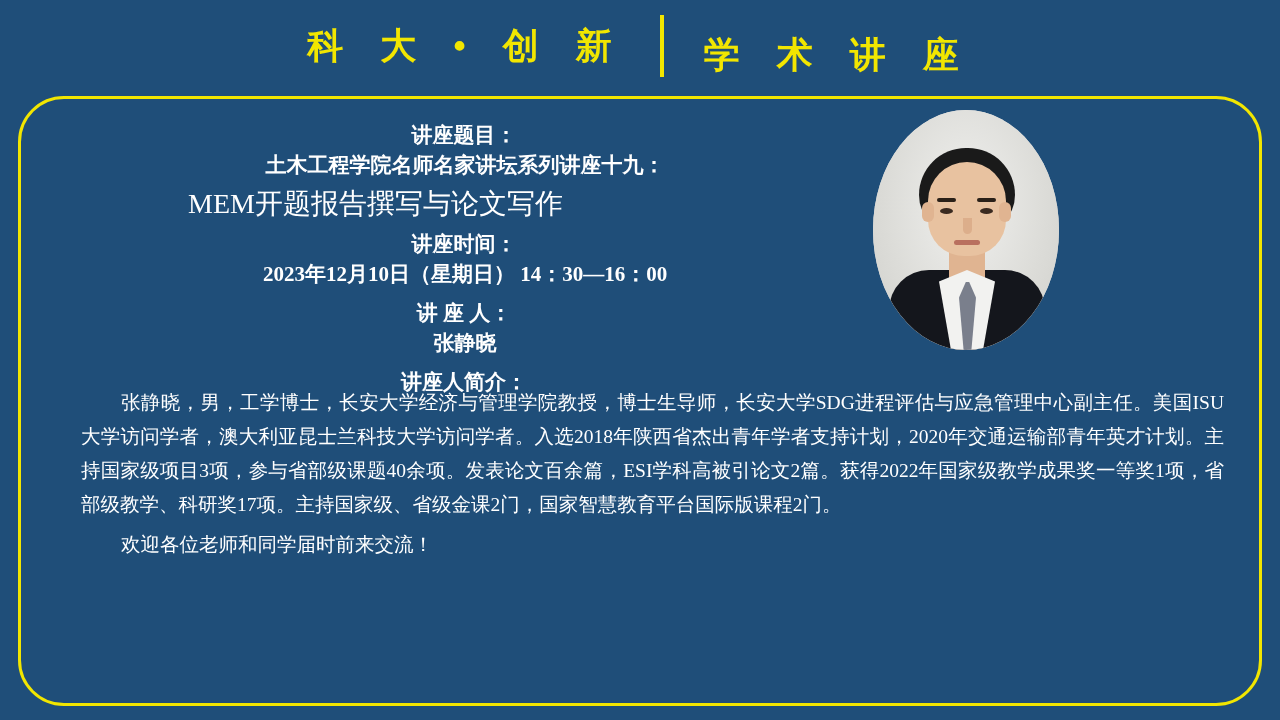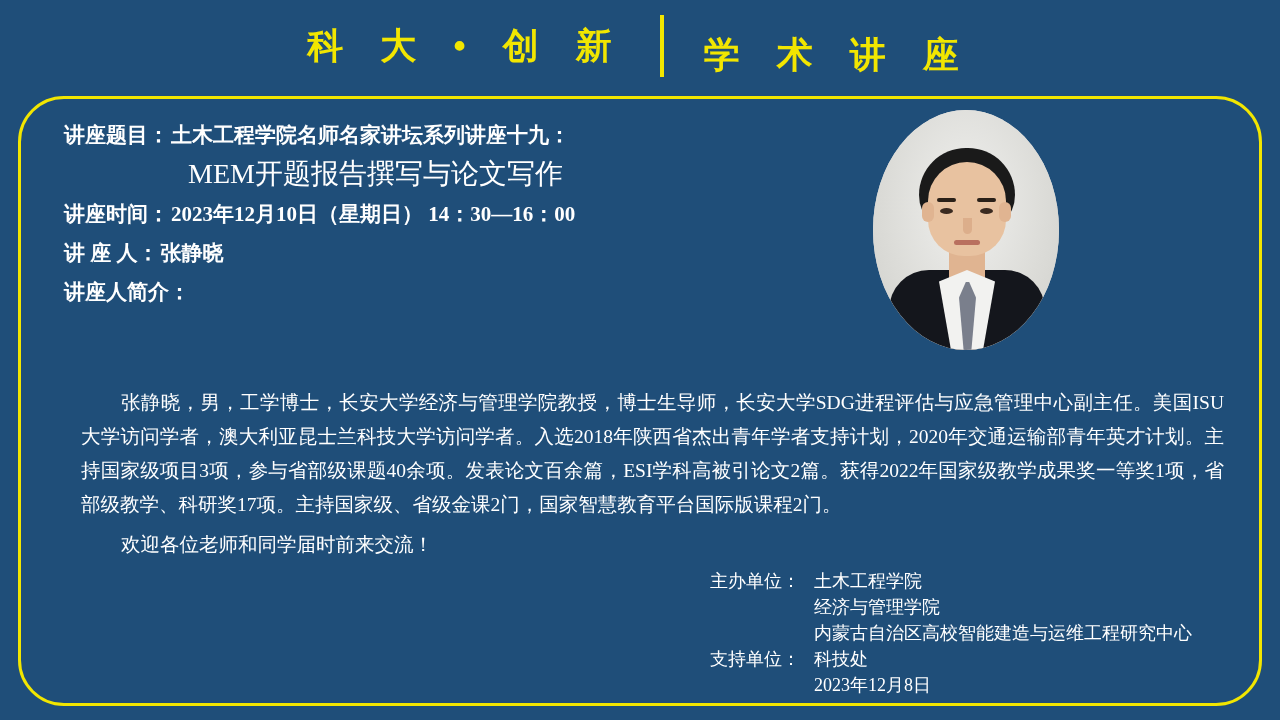--- a/index.html
+++ b/index.html
@@ -75,20 +75,21 @@
     left: 64px;
     top: 120px;
     width: 800px;
   }
   .info-row {
     display: flex;
     align-items: center;
     margin-bottom: 9px;
     font-size: 21px;
     line-height: 30px;
+    flex-direction: column;
   }
   .info-label {
     font-weight: bold;
     white-space: nowrap;
     flex: 0 0 auto;
     letter-spacing: 0px;
   }
   .info-value {
     font-weight: bold;
     margin-left: 2px;
@@ -294,31 +295,14 @@
     <div class="ph-eye-r"></div>
     <div class="ph-nose"></div>
     <div class="ph-mouth"></div>
   </div>
 
   <div class="bio">
     <p>张静晓，男，工学博士，长安大学经济与管理学院教授，博士生导师，长安大学SDG进程评估与应急管理中心副主任。美国ISU大学访问学者，澳大利亚昆士兰科技大学访问学者。入选2018年陕西省杰出青年学者支持计划，2020年交通运输部青年英才计划。主持国家级项目3项，参与省部级课题40余项。发表论文百余篇，ESI学科高被引论文2篇。获得2022年国家级教学成果奖一等奖1项，省部级教学、科研奖17项。主持国家级、省级金课2门，国家智慧教育平台国际版课程2门。</p>
     <p>欢迎各位老师和同学届时前来交流！</p>
   </div>
 
-  <div class="footer">
-    <div class="footer-row">
-      <div class="footer-label">主办单位：</div>
-      <div class="footer-values">
-        <div>土木工程学院</div>
-        <div>经济与管理学院</div>
-        <div>内蒙古自治区高校智能建造与运维工程研究中心</div>
-      </div>
-    </div>
-    <div class="footer-row">
-      <div class="footer-label">支持单位：</div>
-      <div class="footer-values">
-        <div>科技处</div>
-        <div>2023年12月8日</div>
-      </div>
-    </div>
-  </div>
 
 </div>
 
 </body></html>

